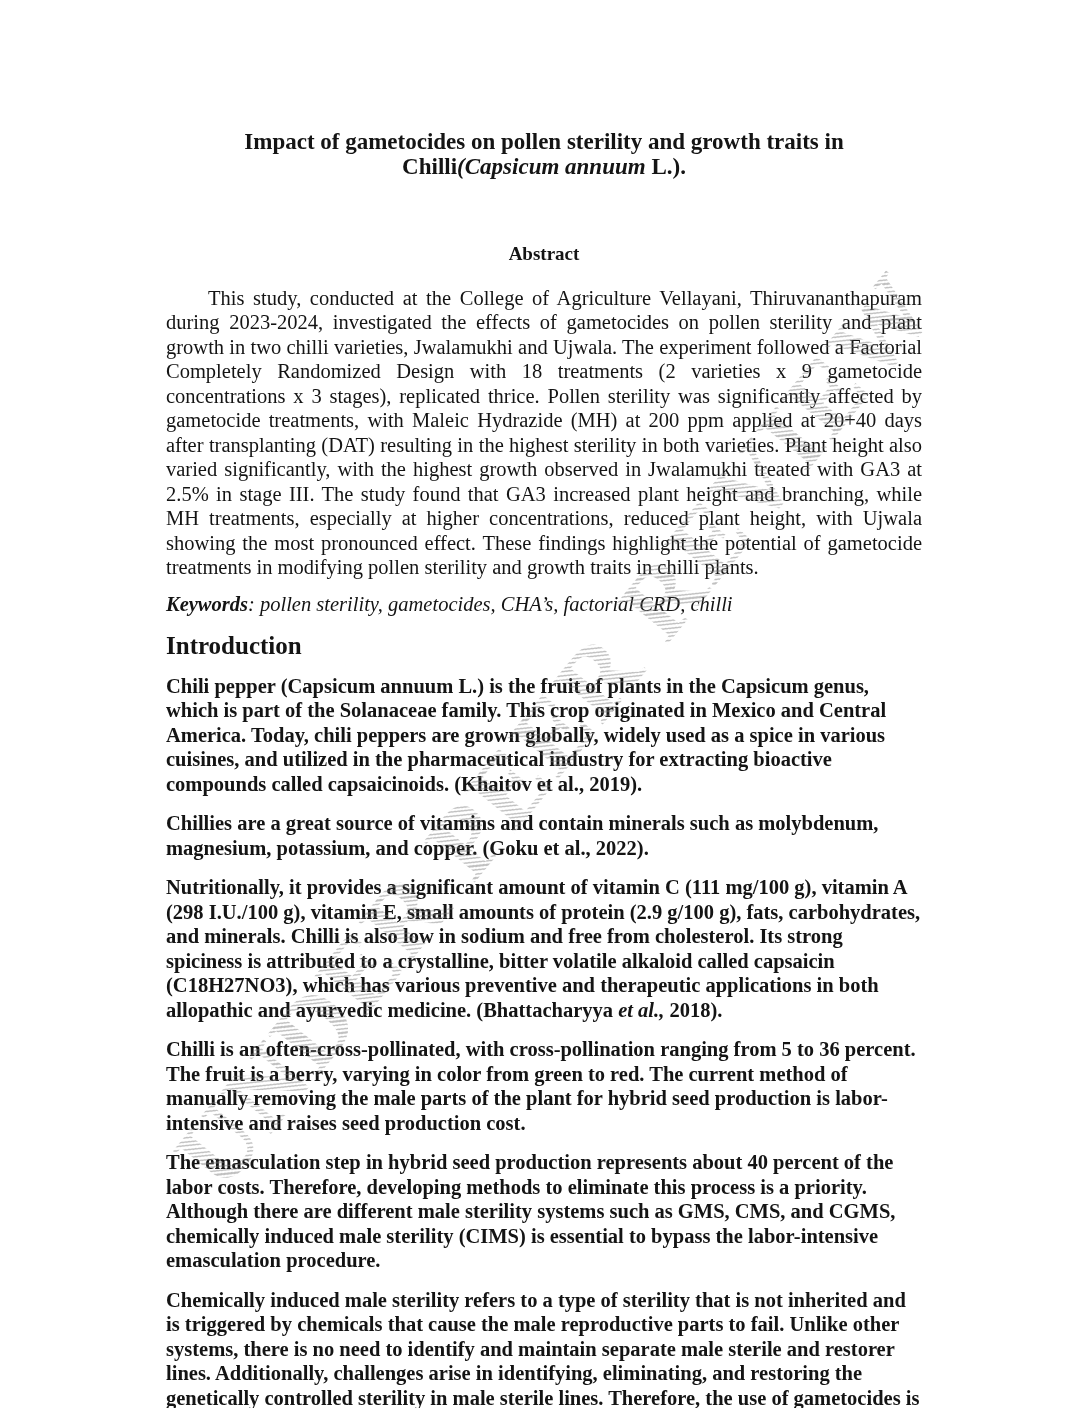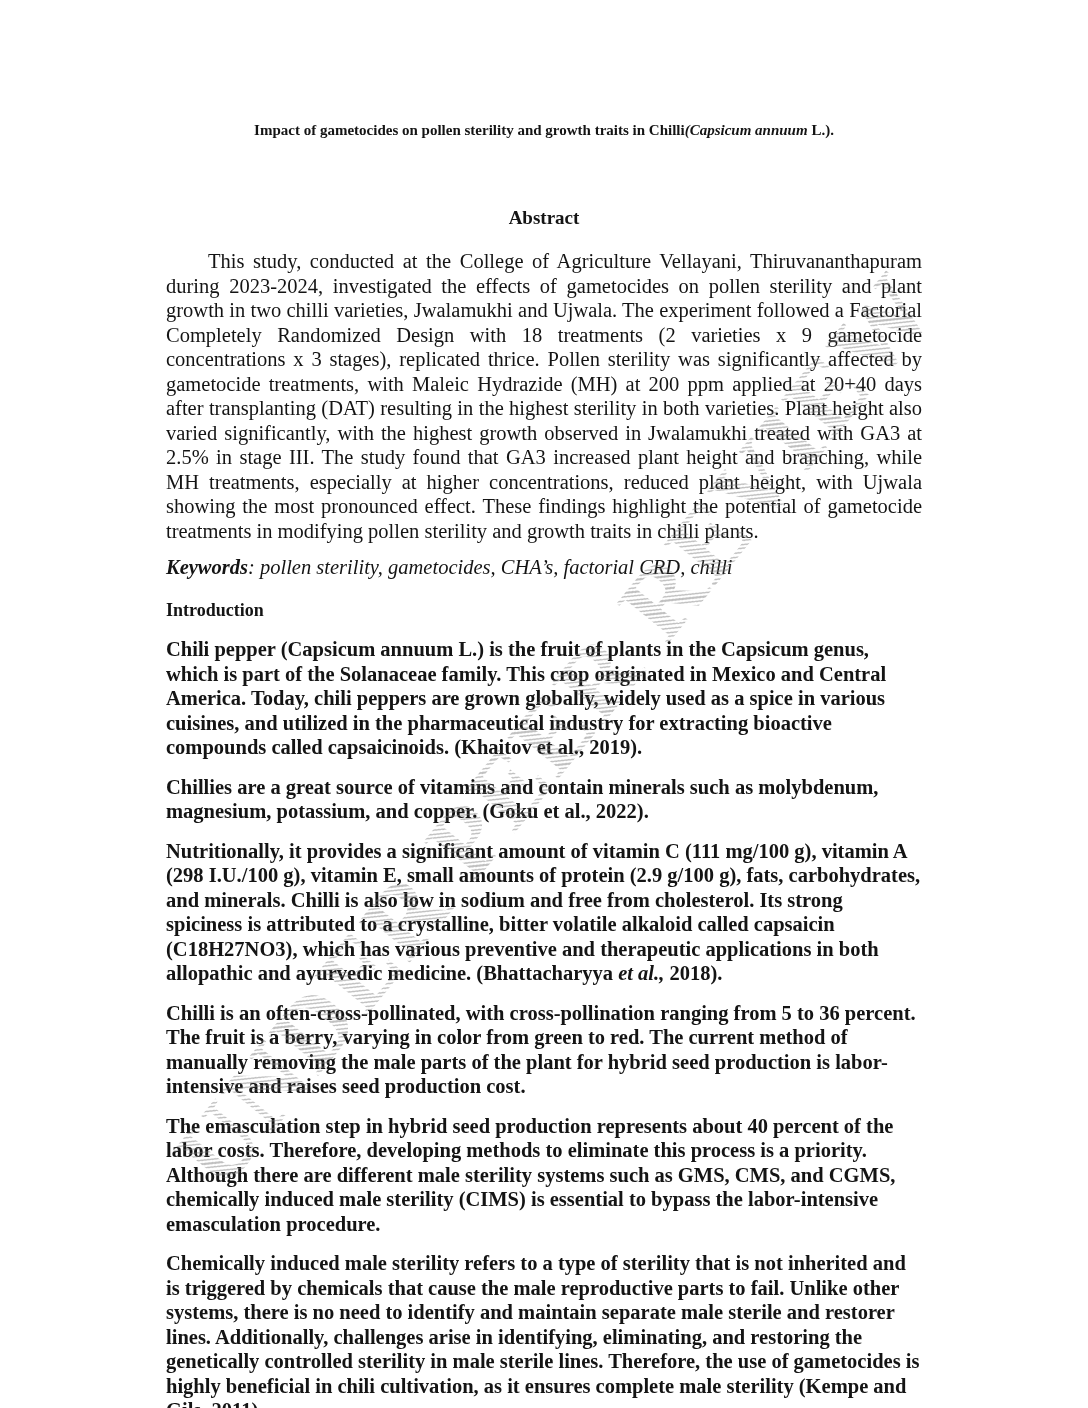--- a/index.html
+++ b/index.html
@@ -19,22 +19,22 @@
     position: absolute;
     left: 166px;
     top: 118px;
     width: 756px;
     font-size: 20.5px;
     line-height: 24.5px;
   }
   .title {
     text-align: center;
     font-weight: bold;
-    margin: 0;
-    font-size: 15px;
+    margin: 12px;
+    font-size: 23px;
   }
   .title .italic { font-style: italic; }
   .abstract-heading {
     text-align: center;
     font-weight: bold;
     margin: 63px 0 0 0;
     font-size: 19px;
   }
   .abstract-body {
     margin: 19px 0 12px 0;
@@ -42,21 +42,21 @@
     text-indent: 42px;
   }
   .keywords {
     margin: 8px 0 0 0;
     font-style: italic;
   }
   .keywords .label { font-weight: bold; }
   .intro-heading {
     font-weight: bold;
     margin: 18px 0 0 0;
-    font-size: 18px;
+    font-size: 25px;
   }
   .para {
     margin: 15px 0 0 0;
     text-align: left;
     font-weight: bold;
   }
   .italic { font-style: italic; }
   .watermark {
     position: absolute;
     left: 555px;

